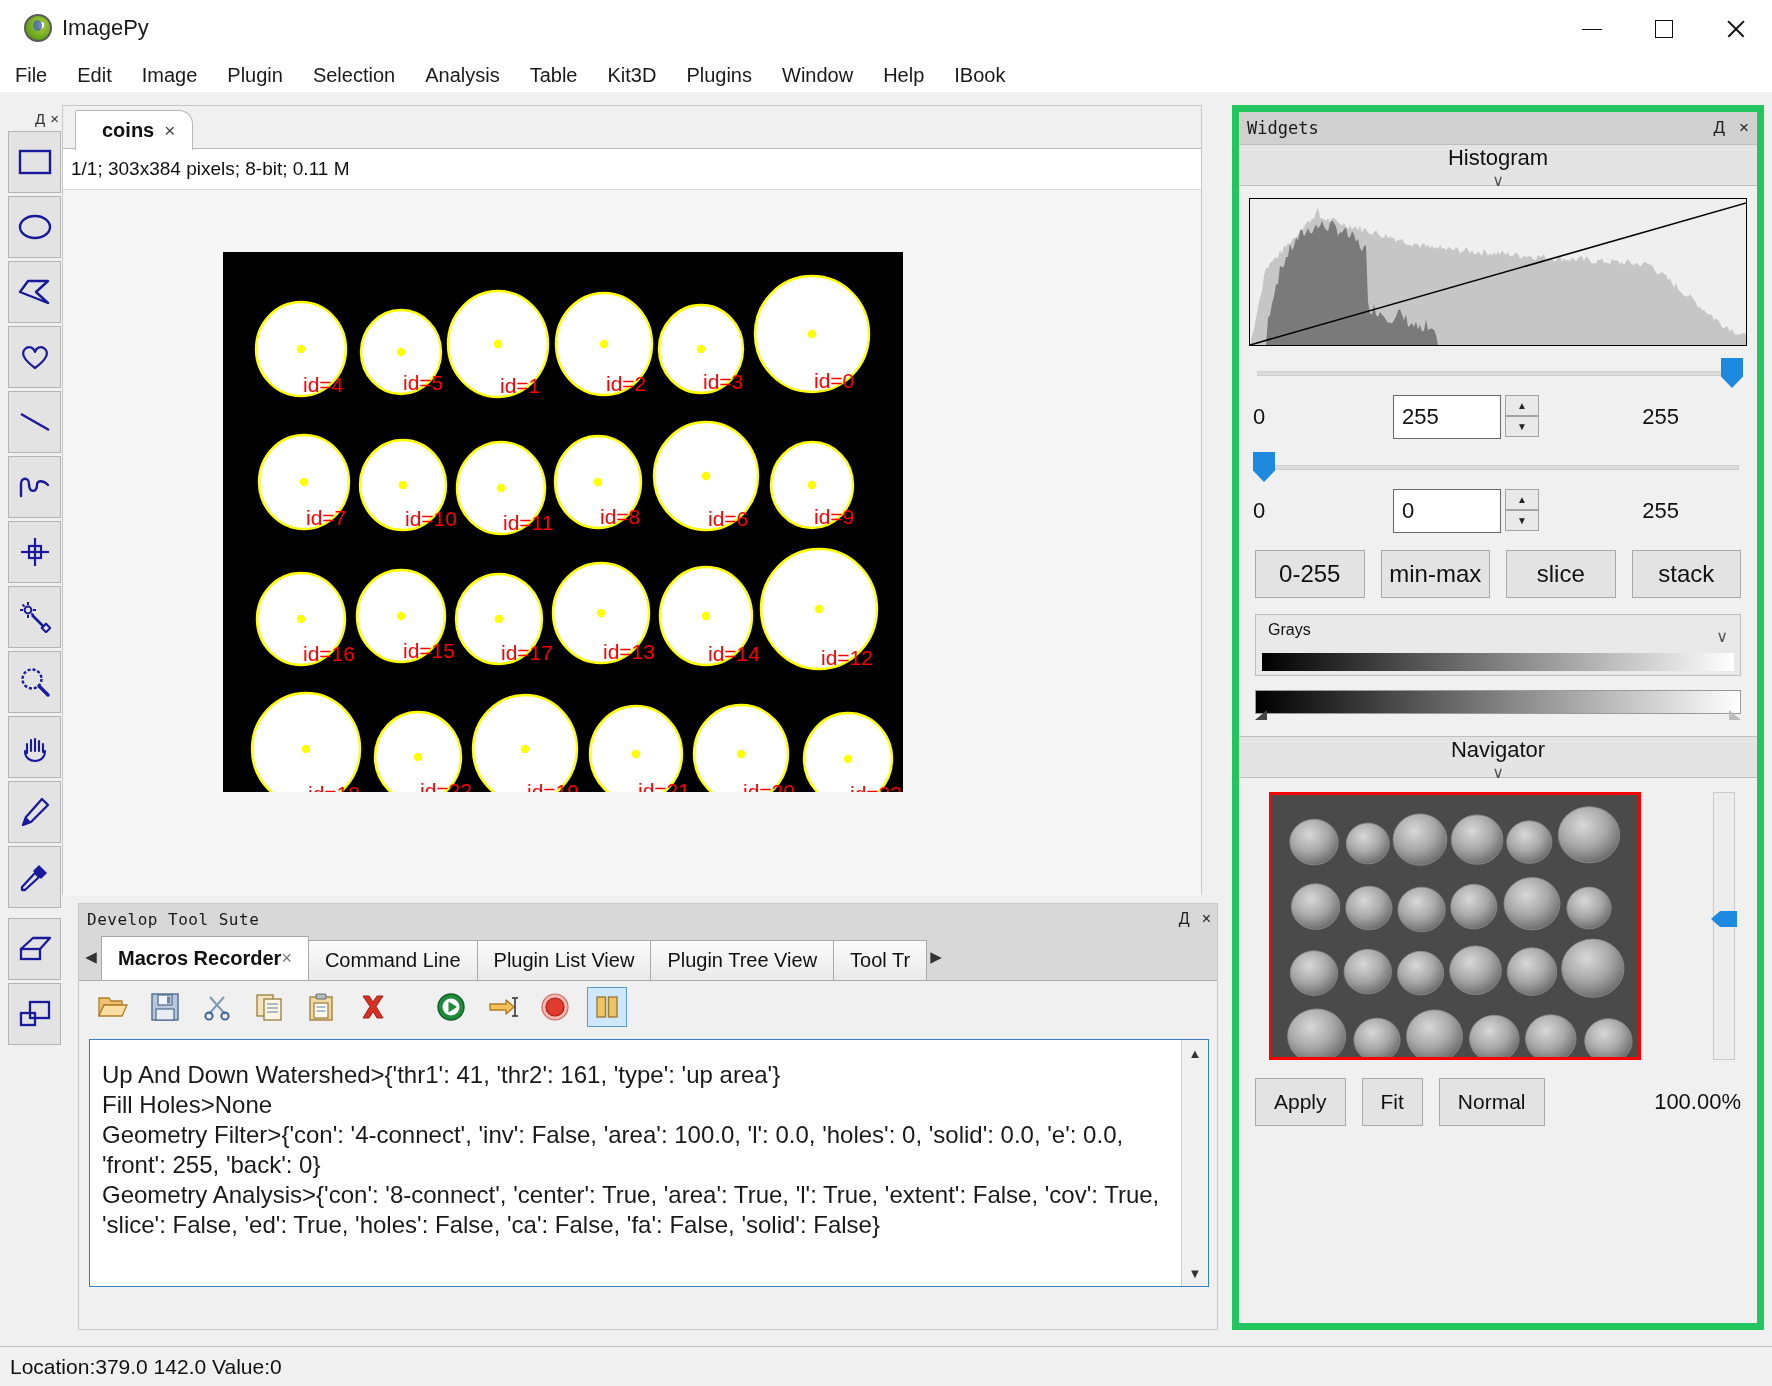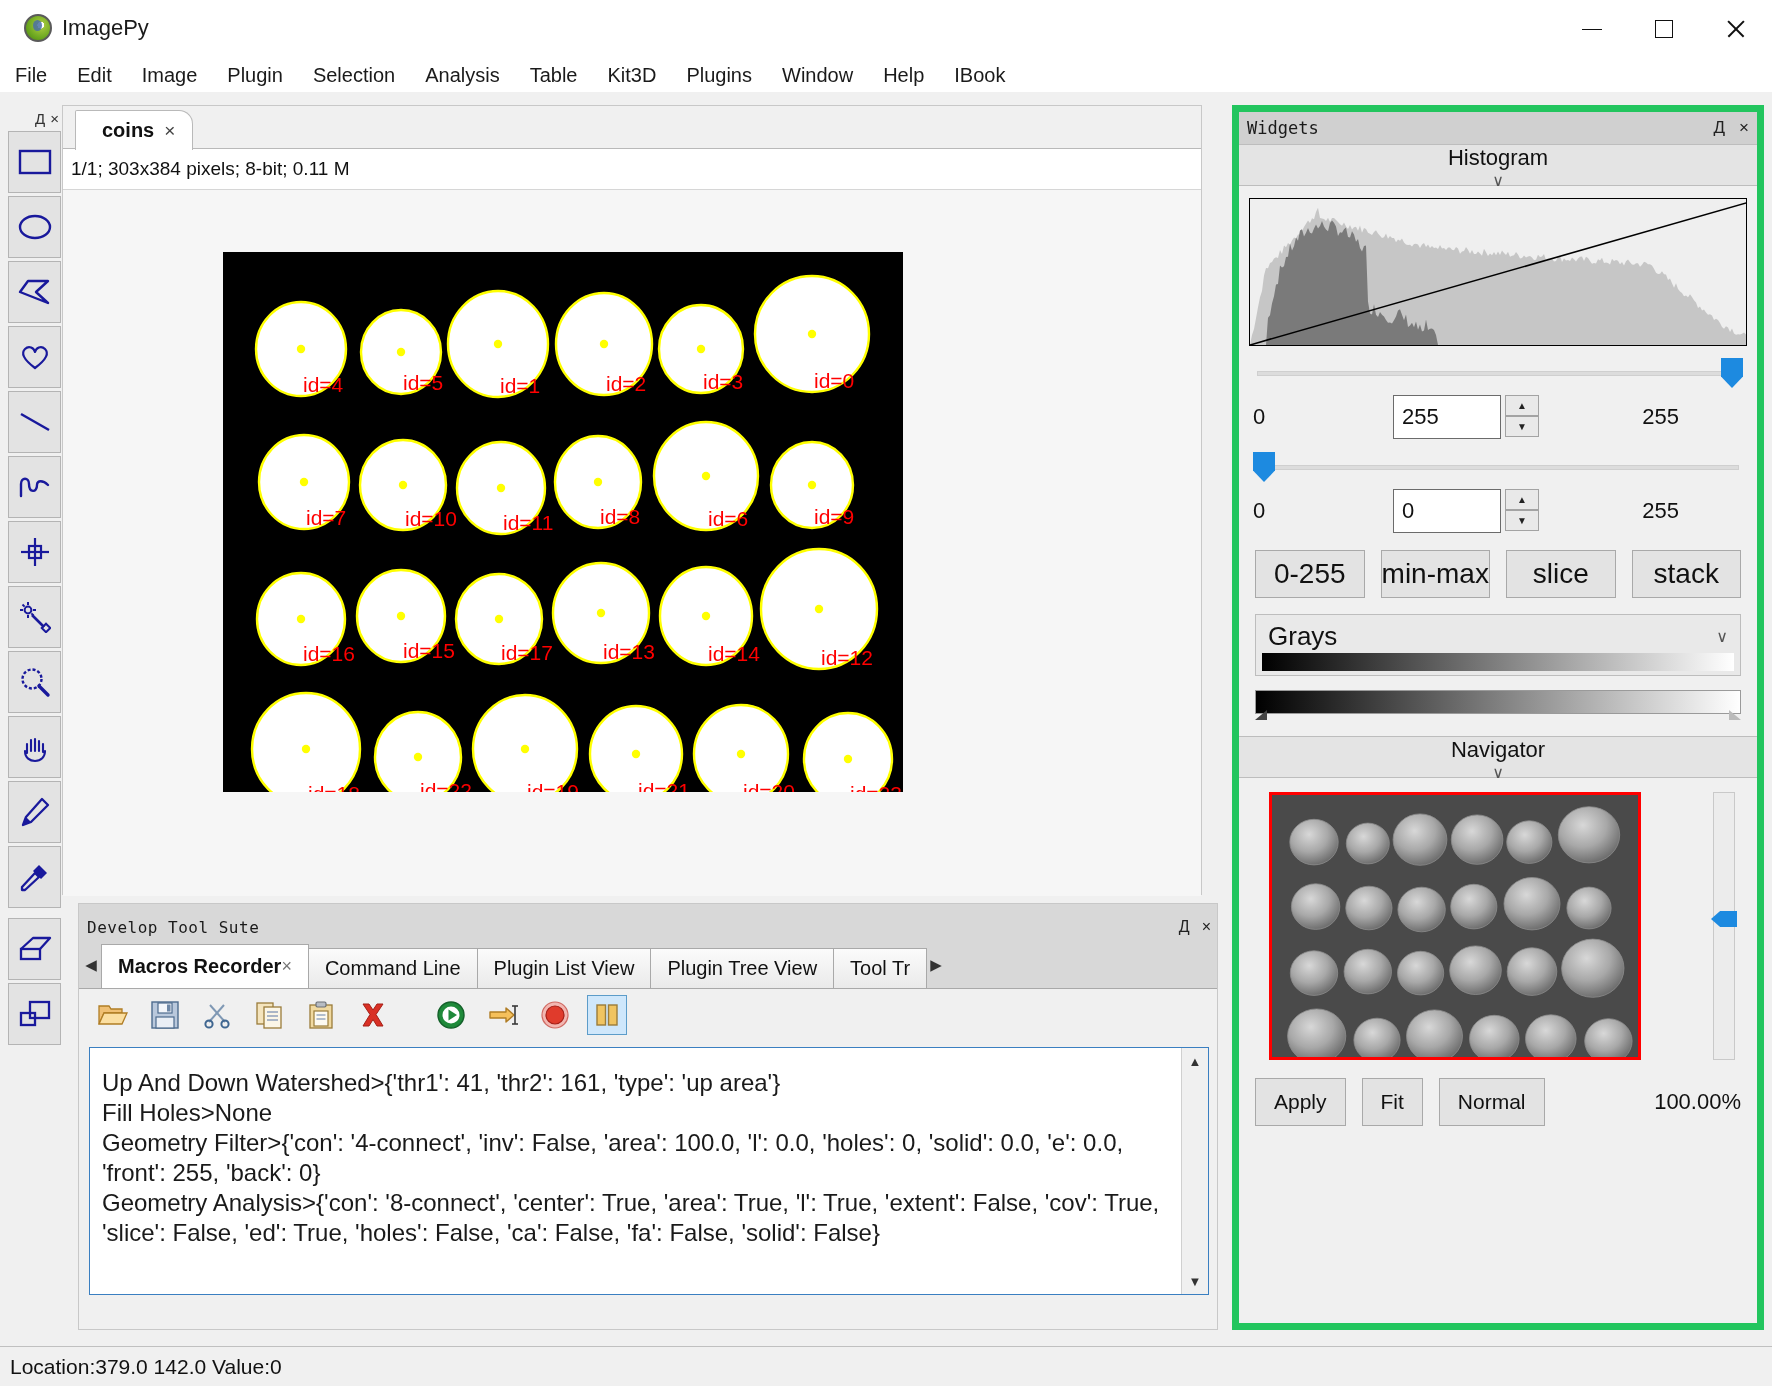--- a/index.html
+++ b/index.html
@@ -51,21 +51,21 @@
     border:1px solid #b9b9b9;border-bottom:none;border-radius:2px 14px 0 0;
     display:flex;align-items:center;gap:10px;padding:0 14px 0 26px;box-sizing:border-box;cursor:default;}
   .imgtab-label{font-size:20px;font-weight:bold;color:#111;}
   .imgtab-close{font-size:19px;color:#444;}
   .imginfo{height:40px;display:flex;align-items:center;padding-left:8px;font-size:19px;color:#111;background:#fff;border-bottom:1px solid #d6d6d6;}
   .canvaswrap{position:relative;height:706px;background:#f6f6f6;}
   .coinimg{position:absolute;left:160px;top:62px;width:680px;height:540px;background:#000;}
 
   
   .devpanel{position:absolute;left:78px;top:903px;width:1140px;height:427px;background:#f0f0f0;border:1px solid #c8c8c8;box-sizing:border-box;}
-  .dev-head{height:30px;background:#d8d8d8;display:flex;align-items:center;padding:8px 6px 0 8px;}
+  .dev-head{height:30px;background:#d8d8d8;display:flex;align-items:center;padding:0 6px 0 8px;}
   .dev-head-title{flex:1;font-family:"DejaVu Sans Mono","Liberation Mono",monospace;font-size:16px;color:#1a1a1a;letter-spacing:.5px;}
   .dev-head-pin,.dev-head-x{font-size:16px;color:#222;margin-left:12px;cursor:default;}
   .dev-tabs{height:46px;background:#d8d8d8;display:flex;align-items:flex-end;padding-left:2px;overflow:hidden;}
   .tab-arrow{width:20px;height:46px;display:flex;align-items:center;justify-content:center;font-size:15px;color:#333;cursor:default;}
   .dev-tab{height:40px;background:linear-gradient(#fbfbfb,#eaeaea);border:1px solid #a9a9a9;border-bottom:none;
     display:flex;align-items:center;gap:0;padding:0 16px;box-sizing:border-box;font-size:20px;color:#111;cursor:default;margin-right:-1px;}
   .dev-tab.active{background:#fff;height:44px;font-weight:bold;}
   .dev-tab .tx{font-size:18px;color:#777;font-weight:normal;}
   .macro-toolbar{height:52px;background:#f0f0f0;display:flex;align-items:center;gap:12px;padding-left:14px;border-top:1px solid #a9a9a9;}
   .mt-btn{width:40px;height:40px;display:flex;align-items:center;justify-content:center;cursor:default;box-sizing:border-box;border:1px solid transparent;}
@@ -97,23 +97,23 @@
   .numrow .lo{width:140px;font-size:22px;color:#111;}
   .numrow .hi{width:140px;text-align:right;font-size:22px;color:#111;}
   .spin{display:flex;align-items:stretch;}
   .spin input{width:108px;height:44px;border:1px solid #6b6b6b;box-sizing:border-box;font-size:22px;
     padding-left:8px;color:#111;background:#fff;font-family:"Liberation Sans",sans-serif;outline:none;}
   .spin-btns{display:flex;flex-direction:column;margin-left:4px;}
   .spin-btns span{width:34px;height:21px;border:1px solid #a3a3a3;background:#e9e9e9;box-sizing:border-box;
     display:flex;align-items:center;justify-content:center;font-size:10px;color:#222;cursor:default;}
   .btnrow{display:flex;gap:16px;margin:16px 16px 0 16px;}
   .wbtn{flex:1;height:48px;background:#e3e3e3;border:1px solid #a9a9a9;box-sizing:border-box;
-    display:flex;align-items:center;justify-content:center;font-size:28px;color:#111;cursor:default;}
+    display:flex;align-items:center;justify-content:center;font-size:24px;color:#111;cursor:default;}
   .cmapsel{margin:16px 16px 0 16px;height:62px;background:#e9e9e9;border:1px solid #bdbdbd;box-sizing:border-box;position:relative;}
-  .cmapsel .lbl{position:absolute;left:12px;top:6px;font-size:26px;color:#111;}
+  .cmapsel .lbl{position:absolute;left:12px;top:6px;font-size:16px;color:#111;}
   .cmapsel .chev{position:absolute;right:12px;top:12px;}
   .cmapsel .grad{position:absolute;left:6px;right:6px;bottom:4px;height:18px;
     background:linear-gradient(to right,#000,#fff);}
   .cmapbar{margin:14px 16px 0 16px;height:30px;position:relative;}
   .cmapbar .grad{position:absolute;left:0;right:0;top:0;height:24px;background:linear-gradient(to right,#000,#fff);border:1px solid #9a9a9a;box-sizing:border-box;}
   .cmapbar .mk{position:absolute;bottom:0;width:0;height:0;border-style:solid;}
   .cmapbar .mk.l{left:0;border-width:0 0 10px 12px;border-color:transparent transparent #444 transparent;}
   .cmapbar .mk.r{right:0;border-width:10px 0 0 12px;border-color:transparent transparent transparent #bbb;}
   .navwrap{position:relative;margin:14px 16px 0 16px;height:270px;}
   .navimg{position:absolute;left:14px;top:0;width:372px;height:268px;border:3px solid #f00;box-sizing:border-box;

